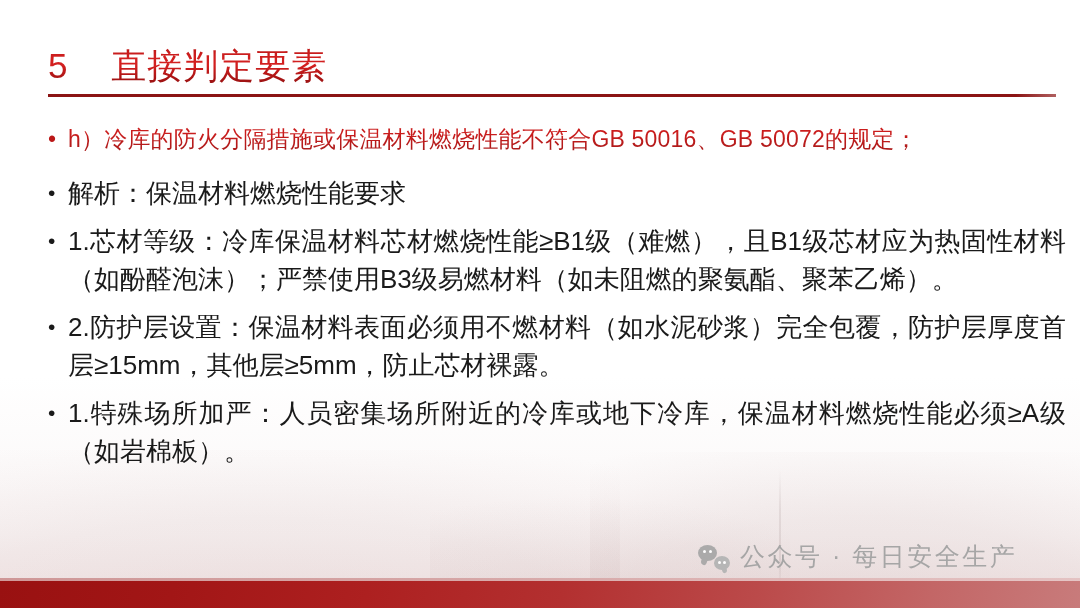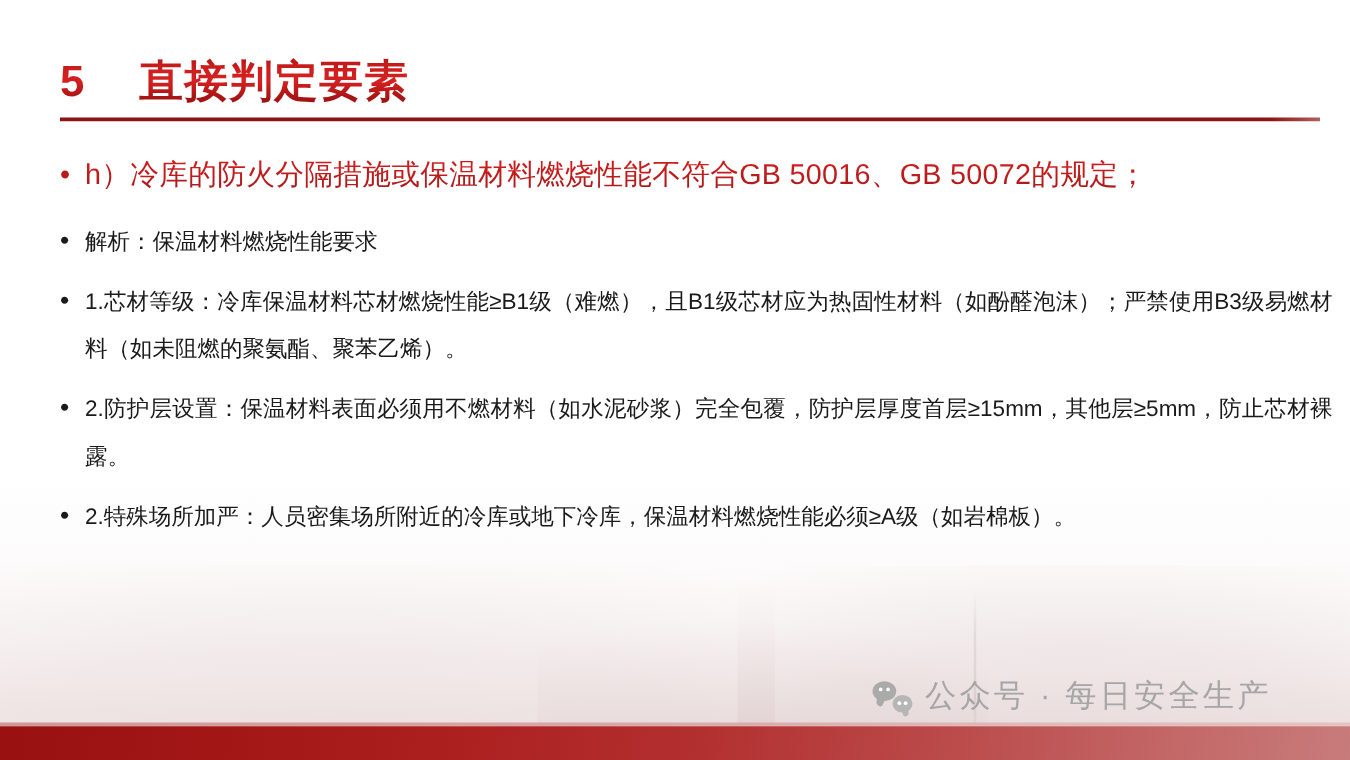--- a/index.html
+++ b/index.html
@@ -110,21 +110,21 @@
 
   
   .title-block {
     position: absolute;
     left: 48px;
     top: 44px;
     width: 1010px;
   }
   .title {
     font-size: 35px;
-    font-weight: bold;
+    font-weight: normal;
     letter-spacing: 1px;
     line-height: 44px;
     white-space: pre;
     background: linear-gradient(to bottom,
         #b51414 0%,
         #cf1f1f 28%,
         #d42020 48%,
         #a81414 78%,
         #8e1111 100%);
     -webkit-background-clip: text;
@@ -158,21 +158,21 @@
     flex: 0 0 auto;
     width: 20px;
     text-align: left;
     font-size: 21px;
     line-height: 38px;
     color: #1a1a1a;
     user-select: none;
   }
   .bullet-text {
     flex: 1 1 auto;
-    font-size: 18px;
+    font-size: 26px;
     line-height: 38px;
     color: #1a1a1a;
     text-align: justify;
     text-justify: inter-character;
   }
 
   
   .row-lead .bullet-dot {
     color: #bb1818;
     font-size: 23px;
@@ -298,21 +298,21 @@
       <div class="bullet-text">1.芯材等级：冷库保温材料芯材燃烧性能≥B1级（难燃），且B1级芯材应为热固性材料（如酚醛泡沫）；严禁使用B3级易燃材料（如未阻燃的聚氨酯、聚苯乙烯）。</div>
     </div>
 
     <div class="bullet-row row-gap">
       <div class="bullet-dot">•</div>
       <div class="bullet-text">2.防护层设置：保温材料表面必须用不燃材料（如水泥砂浆）完全包覆，防护层厚度首层≥15mm，其他层≥5mm，防止芯材裸露。</div>
     </div>
 
     <div class="bullet-row row-gap">
       <div class="bullet-dot">•</div>
-      <div class="bullet-text">2.特殊场所加严：人员密集场所附近的冷库或地下冷库，保温材料燃烧性能必须≥A级（如岩棉板）。</div>
+      <div class="bullet-text">1.特殊场所加严：人员密集场所附近的冷库或地下冷库，保温材料燃烧性能必须≥A级（如岩棉板）。</div>
     </div>
 
   </div>
 
   <div class="watermark">
     <div class="wechat-icon">
       <div class="b1"></div>
       <div class="b2"></div>
       <div class="eye e1"></div>
       <div class="eye e2"></div>

